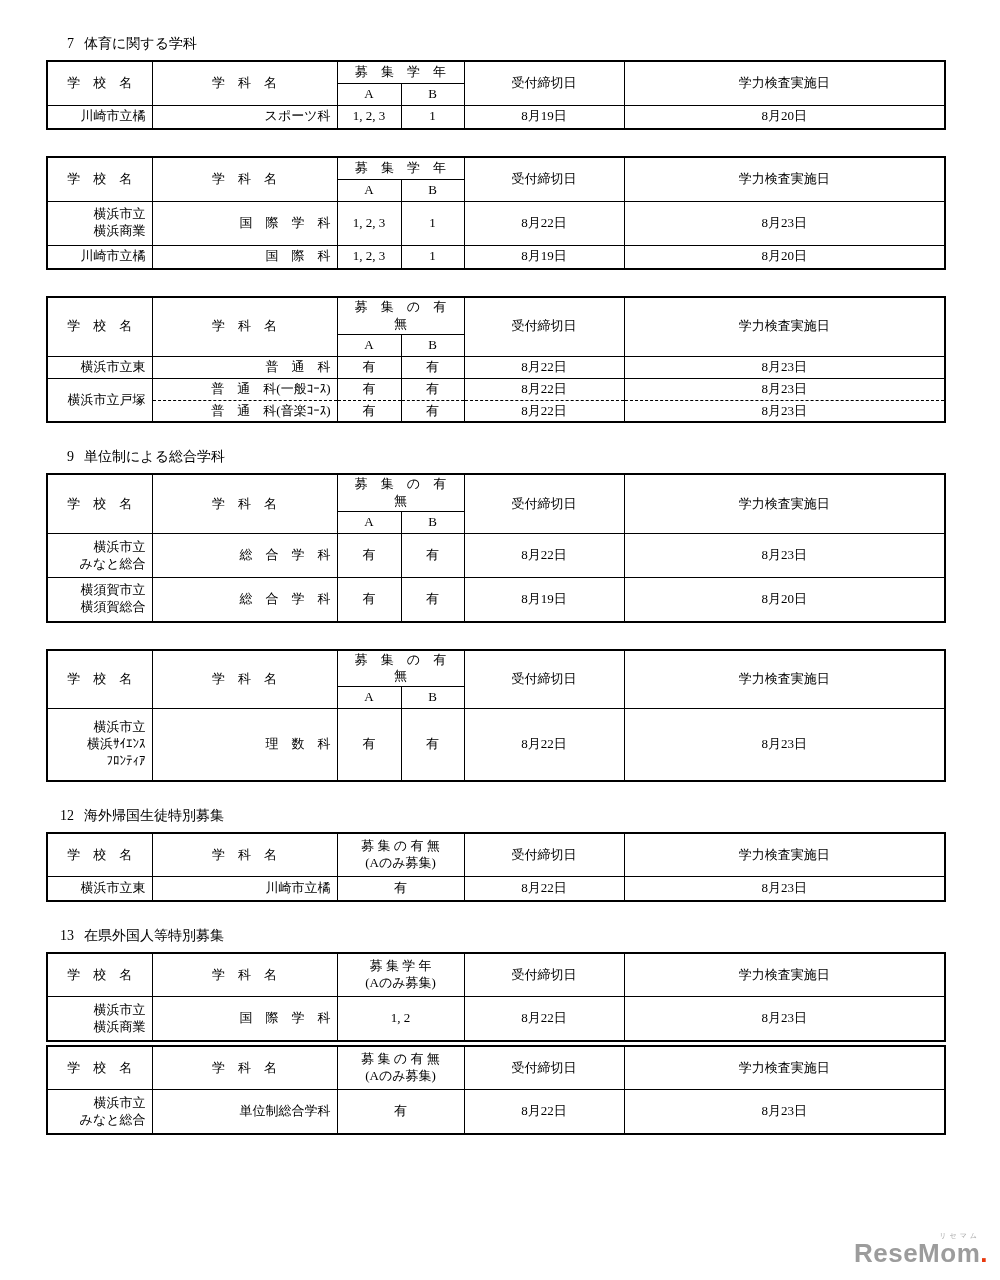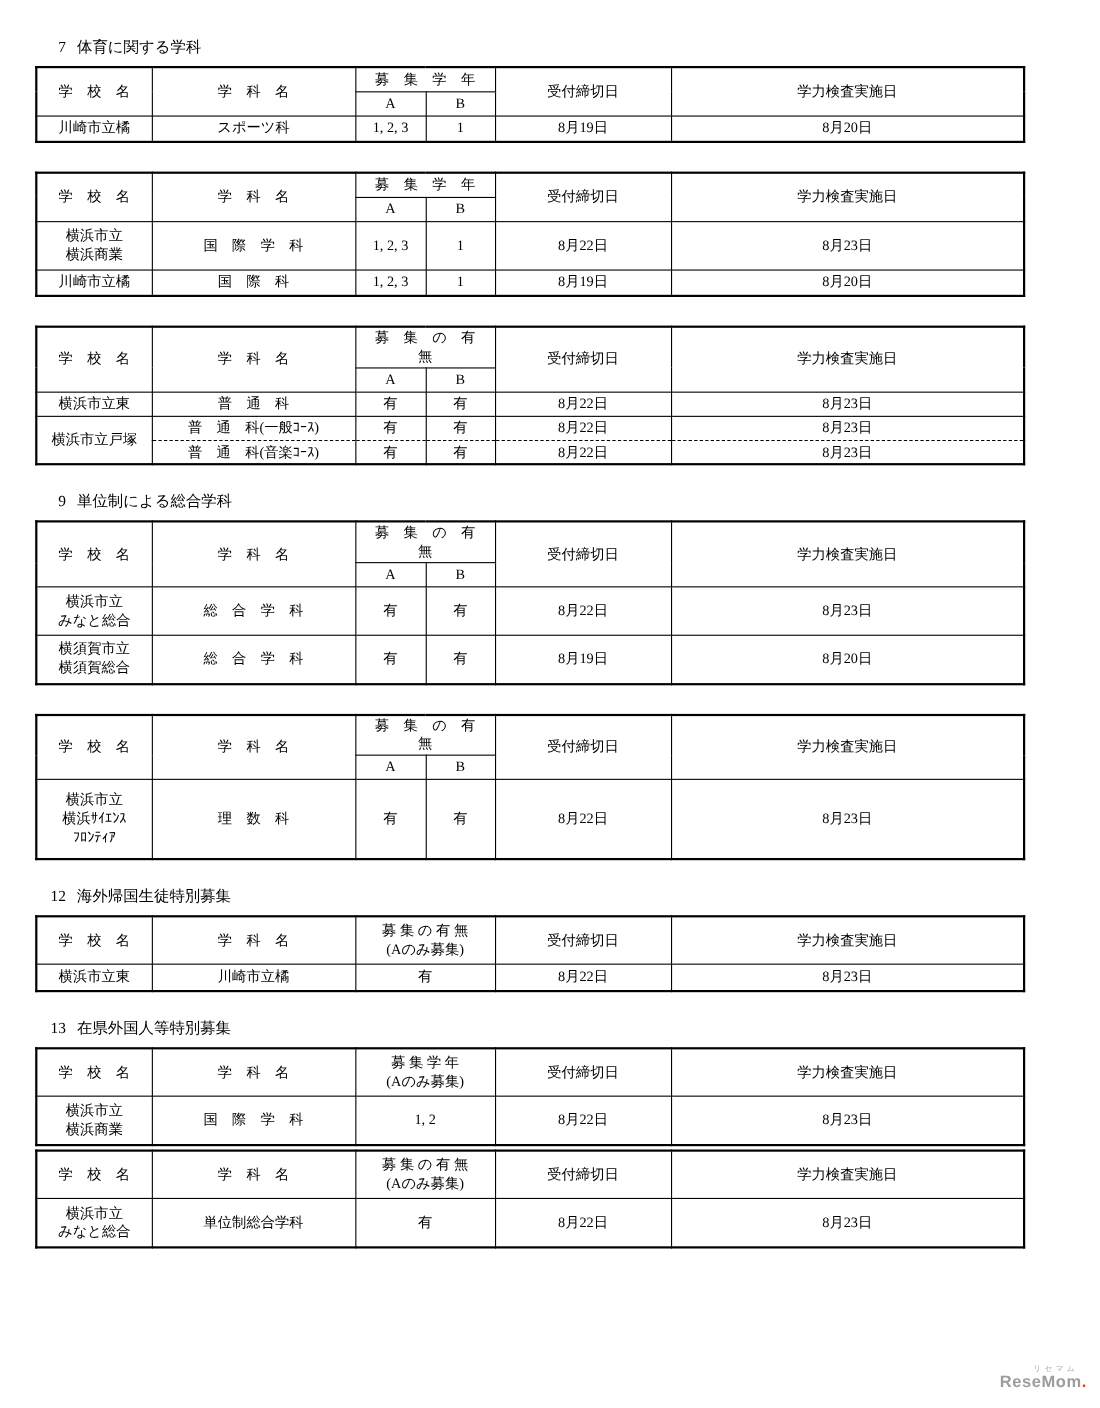--- a/index.html
+++ b/index.html
@@ -3,21 +3,21 @@
 <meta charset="utf-8">
 <style>
   * { margin:0; padding:0; box-sizing:border-box; }
   html, body { width:1000px; height:1280px; background:#ffffff; }
   body {
     font-family:"Liberation Serif","DejaVu Serif",serif;
     color:#000;
     position:relative;
     overflow:hidden;
   }
-  .content { padding:36px 0 0 32px; width:950px; }
+  .content { padding:36px 0 0 46px; width:950px; }
 
   .section { margin-bottom:26px; }
   .section-title { font-size:14px; line-height:16px; margin:0 0 8px 6px; }
   .section-title .num { display:inline-block; width:22px; text-align:right; margin-right:10px; }
 
   table.tbl {
     border-collapse:collapse;
     table-layout:fixed;
     width:898px;
     border:2px solid #000;
@@ -39,38 +39,38 @@
   col.c6 { width:321px; }
   col.cab { width:127px; }
 
   tr.hrow th { height:22px; }
   tr.hrow2 th { height:44px; }
   tr.r22 td { height:22px; }
   tr.r24 td { height:24px; }
   tr.r44 td { height:44px; }
   tr.r72 td { height:72px; }
 
-  .tbl td.left { text-align:center; }
+  .tbl td.left { text-align:right; }
   .tbl .pre { white-space:pre-line;margin-left:24px; }
   td.nb-b { border-bottom-style:none; }
   td.db-t { border-top-style:dashed; }
 
   .stacked { margin-top:3px; }
 
   .logo {
     position:absolute; right:12px; bottom:14px;
     text-align:right;
     font-family:"Liberation Sans","DejaVu Sans",sans-serif;
     color:#9c9c9c;
   }
   .logo .kana {
     display:block; font-size:7px; letter-spacing:3px;
     color:#ababab; margin:0 8px -1px 0;
   }
-  .logo .name { font-size:15px; font-weight:bold; letter-spacing:0.5px; line-height:1; }
+  .logo .name { font-size:26px; font-weight:bold; letter-spacing:0.5px; line-height:1; }
   .logo .dot { color:#e8380d; }
 </style>
 </head>
 <body>
 
 <div class="content">
 
   <div class="section">
     <div class="section-title">
       <span class="num">7</span><span class="ttl">体育に関する学科</span>

